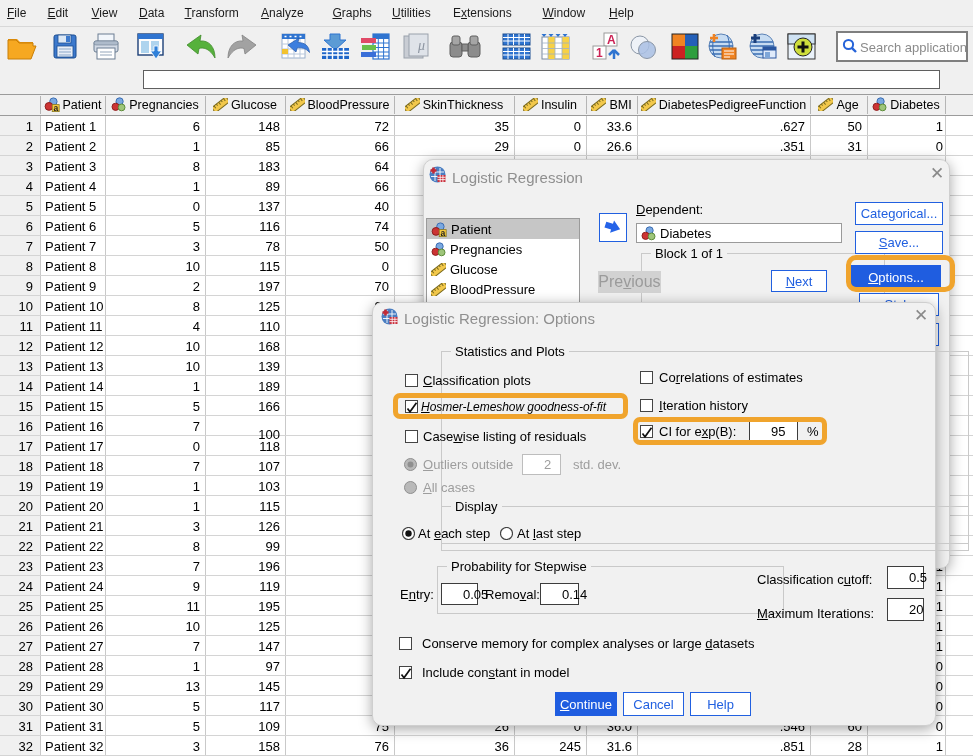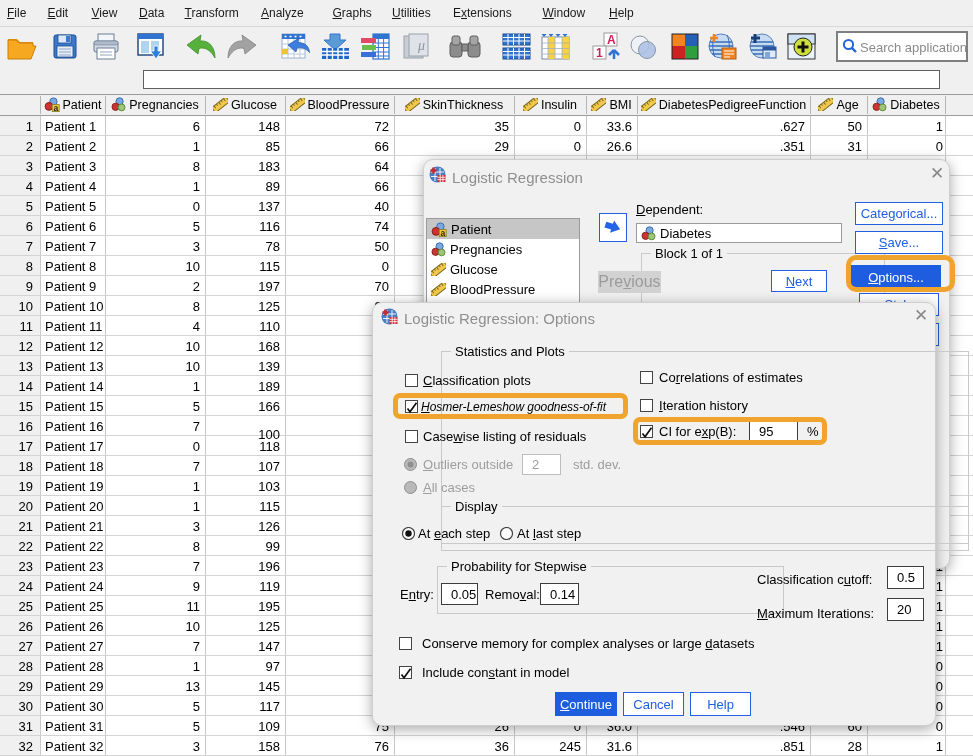--- a/index.html
+++ b/index.html
@@ -10,21 +10,21 @@
 .num{text-align:right;}
 .hdrtxt{font-size:12.5px;color:#000;}
 u{text-decoration:underline;}
 .dlg{position:absolute;background:#f1f1f1;border-radius:10px;box-shadow:0 3px 14px rgba(0,0,0,0.35);border:1px solid #cfcfcf;}
 .dtitle{position:absolute;font-size:15px;color:#8f8f8f;white-space:nowrap;}
 .grp{position:absolute;border:1px solid #c9c9c9;margin-left:48px;}
 .grplbl{position:absolute;top:-8px;left:9px;background:#f1f1f1;padding:0 4px;font-size:13px;color:#000;white-space:nowrap;}
 .lbl{position:absolute;font-size:13px;color:#000;white-space:nowrap;}
 .glbl{position:absolute;font-size:13px;color:#9d9d9d;white-space:nowrap;}
 .cb{position:absolute;width:13px;height:13px;background:#fff;border:1.4px solid #3d3d3d;}
-.inp{position:absolute;background:#fff;border:1.5px solid #3d3d3d;font-size:13px;color:#000;padding-left:9px;display:flex;align-items:center;}
+.inp{position:absolute;background:#fff;border:1.5px solid #3d3d3d;font-size:13px;color:#000;padding-left:21px;display:flex;align-items:center;}
 .btn{position:absolute;background:#fff;border:1.5px solid #2160e0;color:#2160e0;font-size:13px;display:flex;align-items:center;justify-content:center;white-space:nowrap;}
 .btnp{position:absolute;background:#1f5de0;border:1px solid #1f5de0;color:#fff;font-size:13px;display:flex;align-items:center;justify-content:center;white-space:nowrap;}
 .orng{position:absolute;border:5px solid #f0a42d;border-radius:7px;}
 .xbtn{position:absolute;font-size:17px;color:#8a8a8a;font-weight:400;line-height:12px;}
 </style></head>
 <body>
 
 <div class="abs menu" style="left:7px;top:6px;"><u>F</u>ile</div>
 <div class="abs menu" style="left:47.5px;top:6px;"><u>E</u>dit</div>
 <div class="abs menu" style="left:91.5px;top:6px;"><u>V</u>iew</div>

